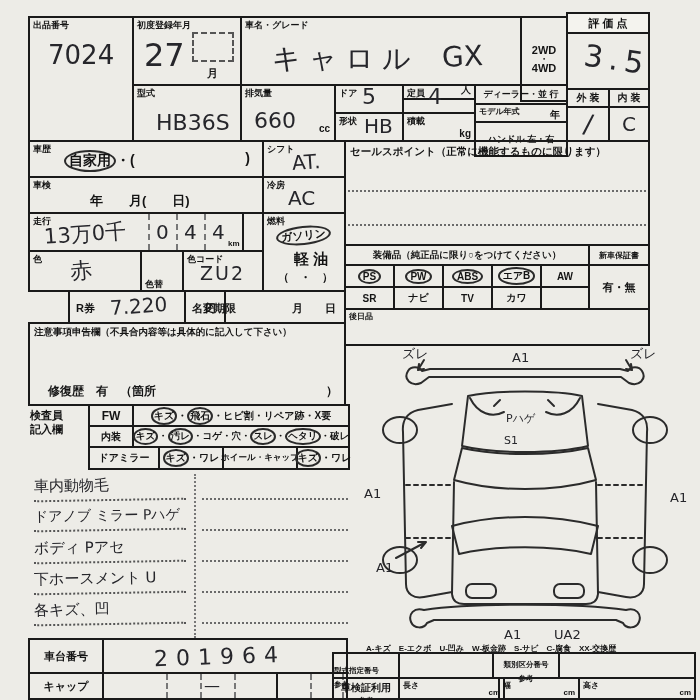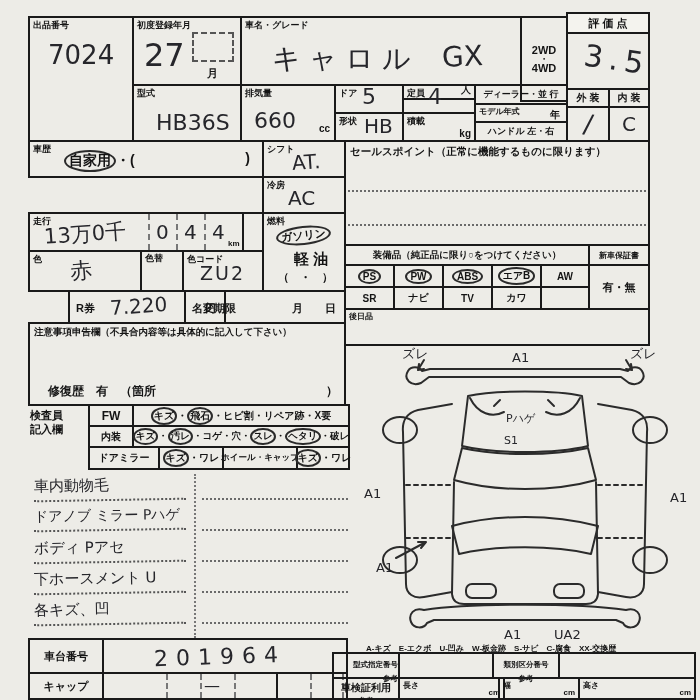--- a/index.html
+++ b/index.html
@@ -94,36 +94,40 @@
     <span class="lbl">積載</span>
     <span class="nb tiny" style="right:3px;bottom:1px;font-size:10px;font-weight:bold;">kg</span>
   </div>
   <div class="cell ctr" style="left:474px;top:84px;width:94px;height:21px;">
     <span class="insp-txt" style="font-size:9px;">ディーラー・並 行</span>
   </div>
   <div class="cell" style="left:474px;top:103px;width:94px;height:20px;">
     <span class="lbl" style="font-size:8px;">モデル年式</span>
     <span class="nb tiny" style="right:6px;top:3px;font-size:10px;">年</span>
   </div>
-  <div class="cell ctr" style="left:474px;top:121px;width:94px;height:21px;">
+  <div class="cell ctr" style="left:474px;top:121px;width:94px;height:36px;">
     <span class="insp-txt" style="font-size:9px;">ハンドル 左・右</span>
   </div>
 
   <div class="cell" style="left:28px;top:140px;width:236px;height:38px;">
     <span class="lbl">車歴</span>
     <span class="nb" style="left:34px;top:8px;font-size:14px;font-weight:bold;">
       <span class="circ">自家用</span><span>・(</span>
     </span>
     <span class="nb" style="right:12px;top:8px;font-size:14px;font-weight:bold;">)</span>
   </div>
   <div class="cell" style="left:262px;top:140px;width:84px;height:38px;">
     <span class="lbl">シフト</span>
     <span class="hw" style="position:absolute;left:28px;top:8px;font-size:20px;transform:rotate(-4deg);">AT.</span>
   </div>
 
+  <div class="cell" style="left:28px;top:176px;width:236px;height:38px;">
+    <span class="lbl">車検</span>
+    <span class="nb" style="left:60px;top:14px;font-size:13px;font-weight:bold;">年　　月(　　日)</span>
+  </div>
   <div class="cell" style="left:262px;top:176px;width:84px;height:38px;">
     <span class="lbl">冷房</span>
     <span class="hw" style="position:absolute;left:24px;top:8px;font-size:20px;">AC</span>
   </div>
 
   <div class="cell" style="left:28px;top:212px;width:236px;height:40px;">
     <span class="lbl">走行</span>
     <span class="hw" style="position:absolute;left:14px;top:6px;font-size:21px;transform:rotate(-4deg);">13万0千</span>
     <div class="dash-v" style="left:118px;top:0;height:36px;"></div>
     <span class="hw" style="position:absolute;left:126px;top:6px;font-size:20px;">0</span>
@@ -141,21 +145,21 @@
     </span>
     <span class="nb" style="left:30px;top:36px;font-size:15px;font-weight:bold;">軽 油</span>
     <span class="nb" style="left:14px;top:56px;font-size:11px;font-weight:bold;">（　・　）</span>
   </div>
 
   <div class="cell" style="left:28px;top:250px;width:114px;height:42px;">
     <span class="lbl">色</span>
     <span class="hw" style="position:absolute;left:40px;top:4px;font-size:22px;transform:rotate(-5deg);">赤</span>
   </div>
   <div class="cell" style="left:140px;top:250px;width:44px;height:42px;">
-    <span class="lbl" style="top:0;text-align:center;">色替</span>
+    <span class="lbl" style="top:26px;text-align:center;">色替</span>
   </div>
   <div class="cell" style="left:182px;top:250px;width:82px;height:42px;">
     <span class="lbl">色コード</span>
     <span class="hw" style="position:absolute;left:16px;top:10px;font-size:19px;letter-spacing:2px;">ZU2</span>
   </div>
 
   <div class="cell" style="left:28px;top:290px;width:158px;height:34px;margin-left:40px;">
     <span class="nb" style="left:6px;top:9px;font-size:11px;font-weight:bold;">R券</span>
     <span class="hw" style="position:absolute;left:40px;top:2px;font-size:20px;transform:rotate(-4deg);">7.220</span>
     <span class="nb" style="right:8px;top:9px;font-size:11px;font-weight:bold;">円</span>
@@ -339,21 +343,21 @@
     <div class="dash-v" style="left:62px;top:0;height:24px;"></div>
     <div class="dash-v" style="left:96px;top:0;height:24px;"></div>
     <div class="dash-v" style="left:130px;top:0;height:24px;"></div>
     <div class="solid-v" style="left:172px;top:0;height:24px;"></div>
     <div class="dash-v" style="left:206px;top:0;height:24px;"></div>
     <div class="dash-v" style="left:238px;top:0;height:24px;"></div>
     <span class="hw" style="position:absolute;left:100px;top:2px;font-size:16px;">—</span>
   </div>
 
   <div class="cell" style="left:332px;top:652px;width:68px;height:27px;">
-    <div style="text-align:right;line-height:11px;padding-top:2px;">
+    <div style="text-align:left;line-height:11px;padding-top:8px;">
       <span class="tiny" style="font-size:7.5px;">型式指定番号</span><br>
       <span class="tiny" style="font-size:7.5px;">参考</span>
     </div>
   </div>
   <div class="cell" style="left:398px;top:652px;width:96px;height:27px;"></div>
   <div class="cell" style="left:492px;top:652px;width:68px;height:27px;">
     <div style="text-align:center;line-height:11px;padding-top:2px;">
       <span class="tiny" style="font-size:7.5px;">類別区分番号</span><br>
       <span class="tiny" style="font-size:7.5px;">参考</span>
     </div>

